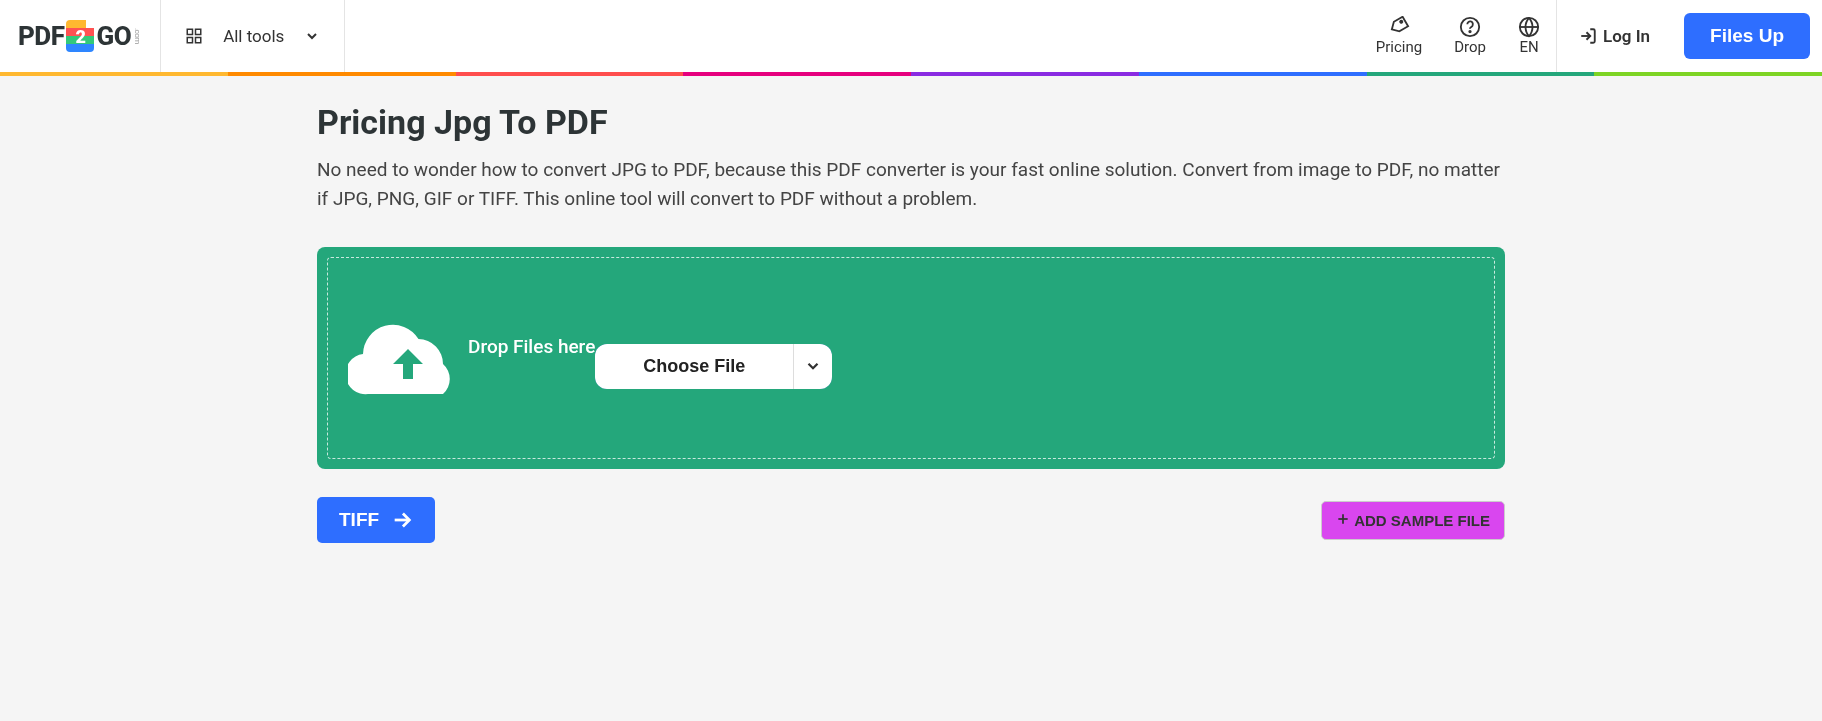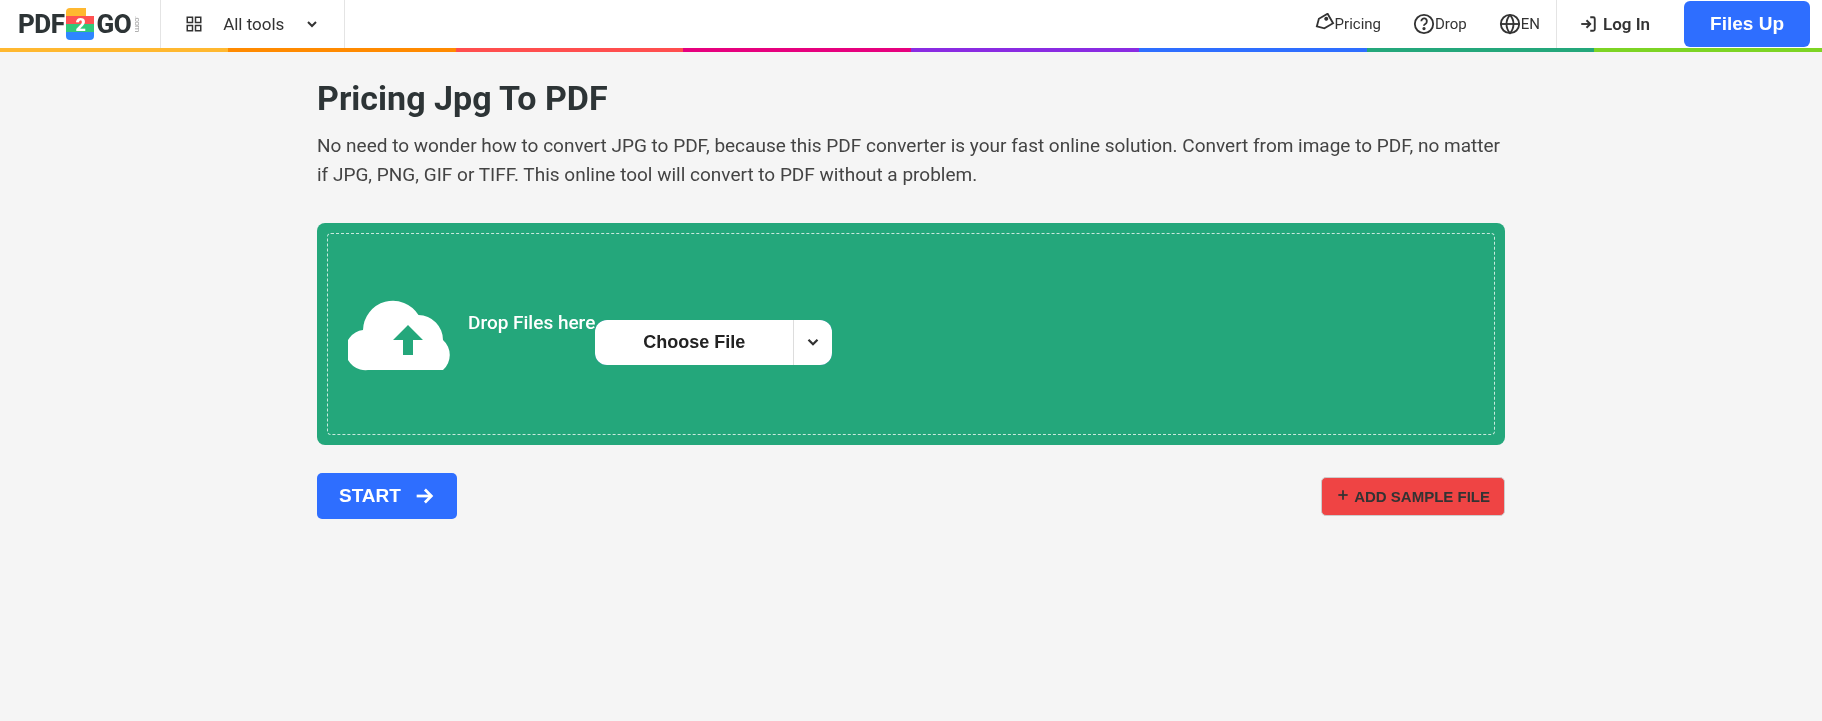--- a/index.html
+++ b/index.html
@@ -1,27 +1,27 @@
 <!DOCTYPE html>
 <html><head>
   <meta charset="utf-8">
   <style>
     * { margin: 0; padding: 0; box-sizing: border-box; }
     body { font-family: -apple-system, BlinkMacSystemFont, "Segoe UI", Roboto, Helvetica, Arial, sans-serif; background: #f5f5f5; }
     
-    .header { display: flex; align-items: stretch; background: #fff; height: 48px; }
+    .header { display: flex; align-items: stretch; background: #fff; height: 72px; }
     .logo-wrap { display: flex; align-items: center; padding: 0 18px; border-right: 1px solid #e4e4e4; }
     .logo { display: flex; align-items: center; font-weight: 800; font-size: 26px; color: #2d3436; letter-spacing: -0.5px; }
     .logo-icon { width: 28px; height: 32px; margin: 0 2px; border-radius: 4px; background: linear-gradient(180deg, #ffb830 0%, #ffb830 25%, #ff5252 25%, #ff5252 50%, #33c97a 50%, #33c97a 75%, #2e86ff 75%, #2e86ff 100%); display: flex; align-items: center; justify-content: center; color: #fff; font-size: 18px; font-weight: 900; position: relative; }
     .logo-icon::before { content: ''; position: absolute; top: 0; right: 0; width: 8px; height: 8px; background: #fff; } 
     .logo-com { font-size: 8px; font-weight: 400; color: #999; writing-mode: vertical-rl; margin-left: 2px; }
     .alltools { display: flex; align-items: center; padding: 0 24px; border-right: 1px solid #e4e4e4; cursor: pointer; gap: 20px; color: #333; font-size: 17px; }
     .grid-icon, .chev-down { color: #333; }
     .spacer { flex: 1; }
-    .nav-item { display: flex; align-items: center; justify-content: center; padding: 0 16px; cursor: pointer; color: #333; font-size: 15px; gap: 0; }
+    .nav-item { display: flex; flex-direction: column; align-items: center; justify-content: center; padding: 0 16px; cursor: pointer; color: #333; font-size: 15px; gap: 0; }
     .nav-item svg { width: 22px; height: 22px; }
     .nav-sep { border-right: 1px solid #e4e4e4; }
     .login { display: flex; align-items: center; padding: 0 22px; font-size: 17px; font-weight: 600; color: #333; cursor: pointer; gap: 6px; }
     .signup-wrap { display: flex; align-items: center; padding: 0 12px; }
     .signup { background: #2e6eff; color: #fff; font-weight: 700; font-size: 19px; border: none; border-radius: 6px; padding: 12px 26px; cursor: pointer; }
     
     .rainbow { height: 4px; display: flex; }
     .rainbow span { flex: 1; }
     
     .container { max-width: 1200px; margin: 0 auto; padding: 26px 6px; }
@@ -31,21 +31,21 @@
     .dropzone-outer { background: #24a77b; border-radius: 8px; padding: 10px; }
     .dropzone { border: 1px dashed rgba(255,255,255,0.75); border-radius: 4px; padding: 56px 20px 40px; display: flex; flex-direction: row; align-items: center; }
     .cloud-icon { color: #fff; margin-bottom: 14px; }
     .drop-text { color: #fff; font-size: 19px; font-weight: 500; margin-bottom: 40px; }
     .choose-group { display: flex; background: #0369a1; border-radius: 12px; overflow: hidden; }
     .choose-btn { background: #fff; border: none; padding: 12px 48px; font-size: 18px; font-weight: 600; color: #222; cursor: pointer; }
     .choose-drop { background: #fff; border: none; border-left: 1px solid #ddd; padding: 12px 10px; cursor: pointer; display: flex; align-items: center; }
     
     .actions { display: flex; justify-content: space-between; align-items: center; margin-top: 28px; }
     .start-btn { background: #2e6eff; color: #fff; font-size: 19px; font-weight: 700; border: none; border-radius: 5px; padding: 12px 22px; cursor: pointer; display: flex; align-items: center; gap: 12px; }
-    .sample-btn { background: #ef4444; color: #333; font-size: 15px; font-weight: 600; border: 1px solid #ccc; border-radius: 5px; padding: 10px 14px; cursor: pointer; display: flex; gap: 4px; }
+    .sample-btn { background: #d946ef; color: #333; font-size: 15px; font-weight: 600; border: 1px solid #ccc; border-radius: 5px; padding: 10px 14px; cursor: pointer; display: flex; gap: 4px; }
   </style>
 </head>
 <body>
 
 <header class="header">
   <div class="logo-wrap">
     <div class="logo">
       <span>PDF</span>
       <span class="logo-icon">
           <span>2</span>
@@ -131,21 +131,21 @@
           <svg width="18" height="18" viewBox="0 0 24 24" fill="none" stroke="#333" stroke-width="3">
               <polyline points="6 9 12 15 18 9"></polyline>
             </svg>
         </button>
       </div>
     </div>
   </div>
 
   <div class="actions">
     <button class="start-btn">
-      <span>START</span>
+      <span>TIFF</span>
       <svg width="22" height="22" viewBox="0 0 24 24" fill="none" stroke="currentColor" stroke-width="3">
           <line x1="4" y1="12" x2="20" y2="12"></line>
           <polyline points="13 5 20 12 13 19"></polyline>
         </svg>
     </button>
     <button class="sample-btn">
       <svg width="14" height="14" viewBox="0 0 24 24" fill="none" stroke="currentColor" stroke-width="3">
           <line x1="12" y1="4" x2="12" y2="20"></line>
           <line x1="4" y1="12" x2="20" y2="12"></line>
         </svg>

